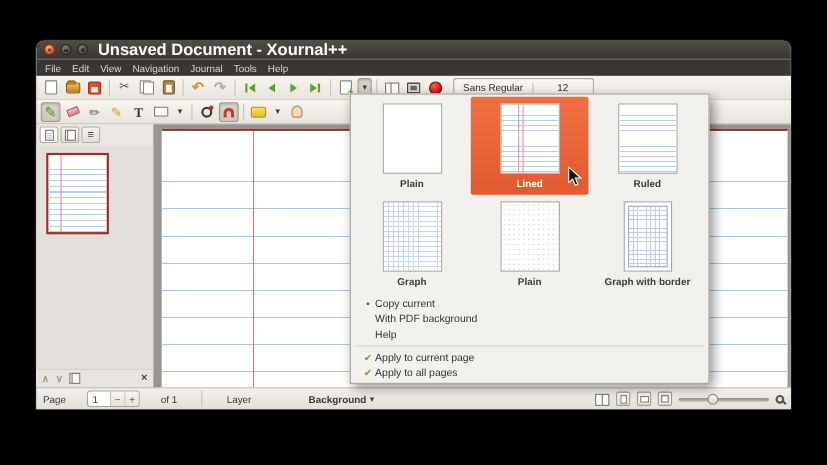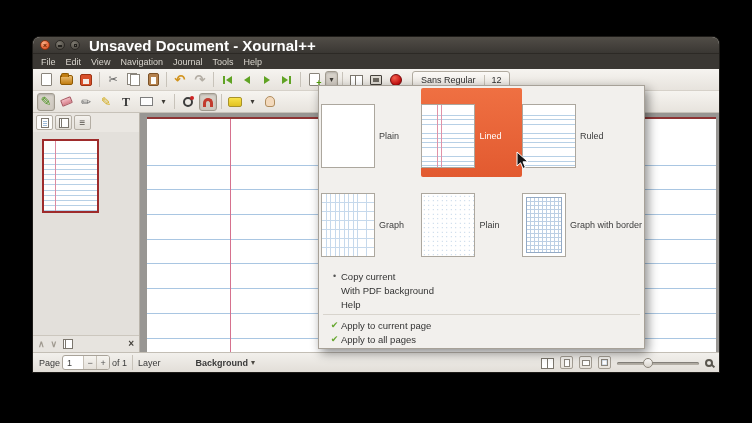--- a/index.html
+++ b/index.html
@@ -58,21 +58,21 @@
   .plus { position:absolute; right:-3px; bottom:-3px; color:#4e9a06; font-size:9px; font-weight:bold; line-height:1; text-shadow:0 0 1px #fff; }
   .ddarrow { font-size:8px; color:#3e3b36; }
   .icon-pair { width:13px; height:11px; position:relative; }
   .icon-pair::before { content:""; position:absolute; left:0; top:1px; width:5.5px; height:9px; background:#fff; border:1px solid #7b766d; }
   .icon-pair::after { content:""; position:absolute; right:0; top:1px; width:5.5px; height:9px; background:#fff; border:1px solid #7b766d; }
   .icon-present { width:12px; height:10px; background:#6b675f; border:1px solid #45423c; border-radius:1px; box-shadow:inset 0 0 0 2px #dedad2; }
   .icon-record { width:12px; height:12px; border-radius:50%; background:radial-gradient(circle at 35% 30%, #f2604e, #cc1414 65%, #8c0b0b); border:1px solid #740909; margin:0 2px; }
   .font-btn { display:flex; align-items:center; height:18px; border:1px solid #b1aba0; border-radius:3px;
               background:linear-gradient(#fbf9f6,#e9e5df); margin-left:6px; flex:none; }
   .font-name { font-size:9px; padding:0 8px; color:#2d2d2d; white-space:nowrap; }
-  .font-size { font-size:9px; padding:0 7px; border-left:1px solid #c6c0b6; color:#2d2d2d; }
+  .font-size { font-size:9px; padding:0 22px; border-left:1px solid #c6c0b6; color:#2d2d2d; }
 
   .c-pen { color:#47921c; font-size:13px; }
   .icon-eraser { width:11px; height:7px; background:linear-gradient(#f3bac2,#d87f8a); border:1px solid #a85560; border-radius:1px; transform:rotate(-22deg); }
   .c-marker { color:#6a6a6a; font-size:12px; }
   .c-highlighter { color:#cfa60a; font-size:12px; }
   .c-text { font-family:"Liberation Serif", serif; font-weight:bold; font-size:12px; color:#363636; }
   .icon-selrect { width:13px; height:9px; border:1px solid #7d7d7d; background:#fdfdfd; }
   .icon-ring { width:10px; height:10px; border:2px solid #3c3c3c; border-radius:50%; position:relative; }
   .icon-ring::after { content:""; position:absolute; right:-3px; top:-3px; width:4px; height:4px; background:#cc2222; border-radius:50%; }
   .icon-magnet { width:10px; height:9px; border:3px solid #c23b2e; border-bottom:none; border-radius:5px 5px 0 0; margin-top:2px; }
@@ -100,21 +100,21 @@
   .sb-close { margin-left:auto; font-size:10px; font-weight:bold; color:#45423c; line-height:1; }
 
   .canvas { flex:1; background:#989693; padding:4px 3px 0 7px; min-width:0; }
   .page { width:100%; height:100%; background:#fff; border-top:2px solid #8e3434; position:relative; overflow:hidden; }
   .page-lines { position:absolute; left:0; right:0; top:22px; bottom:0;
                 background:repeating-linear-gradient(to bottom, transparent 0 23.7px, #a9c6e2 23.7px 24.7px); }
   .page-margin { position:absolute; top:0; bottom:0; left:83px; width:1px; background:#d6718e; }
 
   
   .statusbar { height:20px; flex:none; background:linear-gradient(#f2f0ec,#e2ded8); border-top:1px solid #c3beb5;
-               display:flex; align-items:center; padding:0 6px; font-size:9px; color:#3a3a3a; gap:2px; }
+               display:flex; align-items:center; padding:0 6px; font-size:9px; color:#3a3a3a; gap:19px; }
   .spin { display:flex; align-items:center; height:15px; border:1px solid #a9a399; border-radius:3px; background:#fff; overflow:hidden; }
   .spin-val { width:20px; padding-left:4px; }
   .spin-btn { width:13px; align-self:stretch; display:flex; align-items:center; justify-content:center; border-left:1px solid #c6c0b6;
               background:linear-gradient(#f6f4f0,#e5e1da); color:#555; }
   .layer-dd { display:flex; align-items:center; gap:3px; padding:1px 5px; }
   .layer-val { font-weight:bold;padding-left:28px; }
   .layer-arrow { font-size:8px; color:#4c4943; }
   .sb-right { margin-left:auto; display:flex; align-items:center; gap:6px; }
   .mi { width:13px; height:13px; border:1px solid #a49e94; border-radius:2px; background:linear-gradient(#f7f5f1,#e6e2db);
         display:flex; align-items:center; justify-content:center; }
@@ -125,21 +125,21 @@
   .slider-track { position:absolute; left:0; right:0; top:5px; height:3px; background:#b4afa6; border-radius:2px; box-shadow:inset 0 1px 1px rgba(0,0,0,.3); }
   .slider-handle { position:absolute; left:26px; top:1px; width:10px; height:10px; border-radius:50%;
                    background:linear-gradient(#fdfcfb,#d8d3cb); border:1px solid #8e887d; }
   .icon-zoom { width:8px; height:8px; border:2px solid #59554d; border-radius:50%; position:relative; }
   .icon-zoom::after { content:""; position:absolute; width:4px; height:2px; background:#59554d; transform:rotate(45deg); right:-3.5px; bottom:-2px; }
 
   
   .popup { position:absolute; left:318px; top:85px; width:327px; height:264px; background:#f2f0ed; border:1px solid #a7a198;
            box-shadow:3px 4px 10px rgba(0,0,0,.45); z-index:10; display:flex; flex-direction:column; padding:2px; }
   .tpl-grid { display:grid; grid-template-columns:repeat(3,1fr); flex:none; }
-  .tpl { height:89px; display:flex; flex-direction:row; align-items:center; padding-top:6px; gap:4px; border-radius:2px; }
+  .tpl { height:89px; display:flex; flex-direction:column; align-items:center; padding-top:6px; gap:4px; border-radius:2px;font-weight:bold; }
   .tpl.selected { background:linear-gradient(#ef7042,#e25a30); }
   .tpl-label { font-size:9px; color:#3c3c3c; white-space:nowrap; }
   .tpl.selected .tpl-label { color:#fff; }
   .prev { width:54px; height:64px; background:#fff; border:1px solid #aca79e; position:relative; overflow:hidden; }
   .prev-lines { position:absolute; left:0; right:0; top:6px; bottom:0; background:repeating-linear-gradient(to bottom, transparent 0 3.8px, #b7d0e6 3.8px 4.6px); }
   .prev-m1 { position:absolute; top:0; bottom:0; left:15px; width:1px; background:#e093a8; }
   .prev-m2 { position:absolute; top:0; bottom:0; left:19px; width:1px; background:#e093a8; }
   .prev-graph { position:absolute; inset:0;
       background-image:repeating-linear-gradient(to right, transparent 0 3.7px, #c6d9ec 3.7px 4.5px),
                        repeating-linear-gradient(to bottom, transparent 0 3.7px, #c6d9ec 3.7px 4.5px); }

